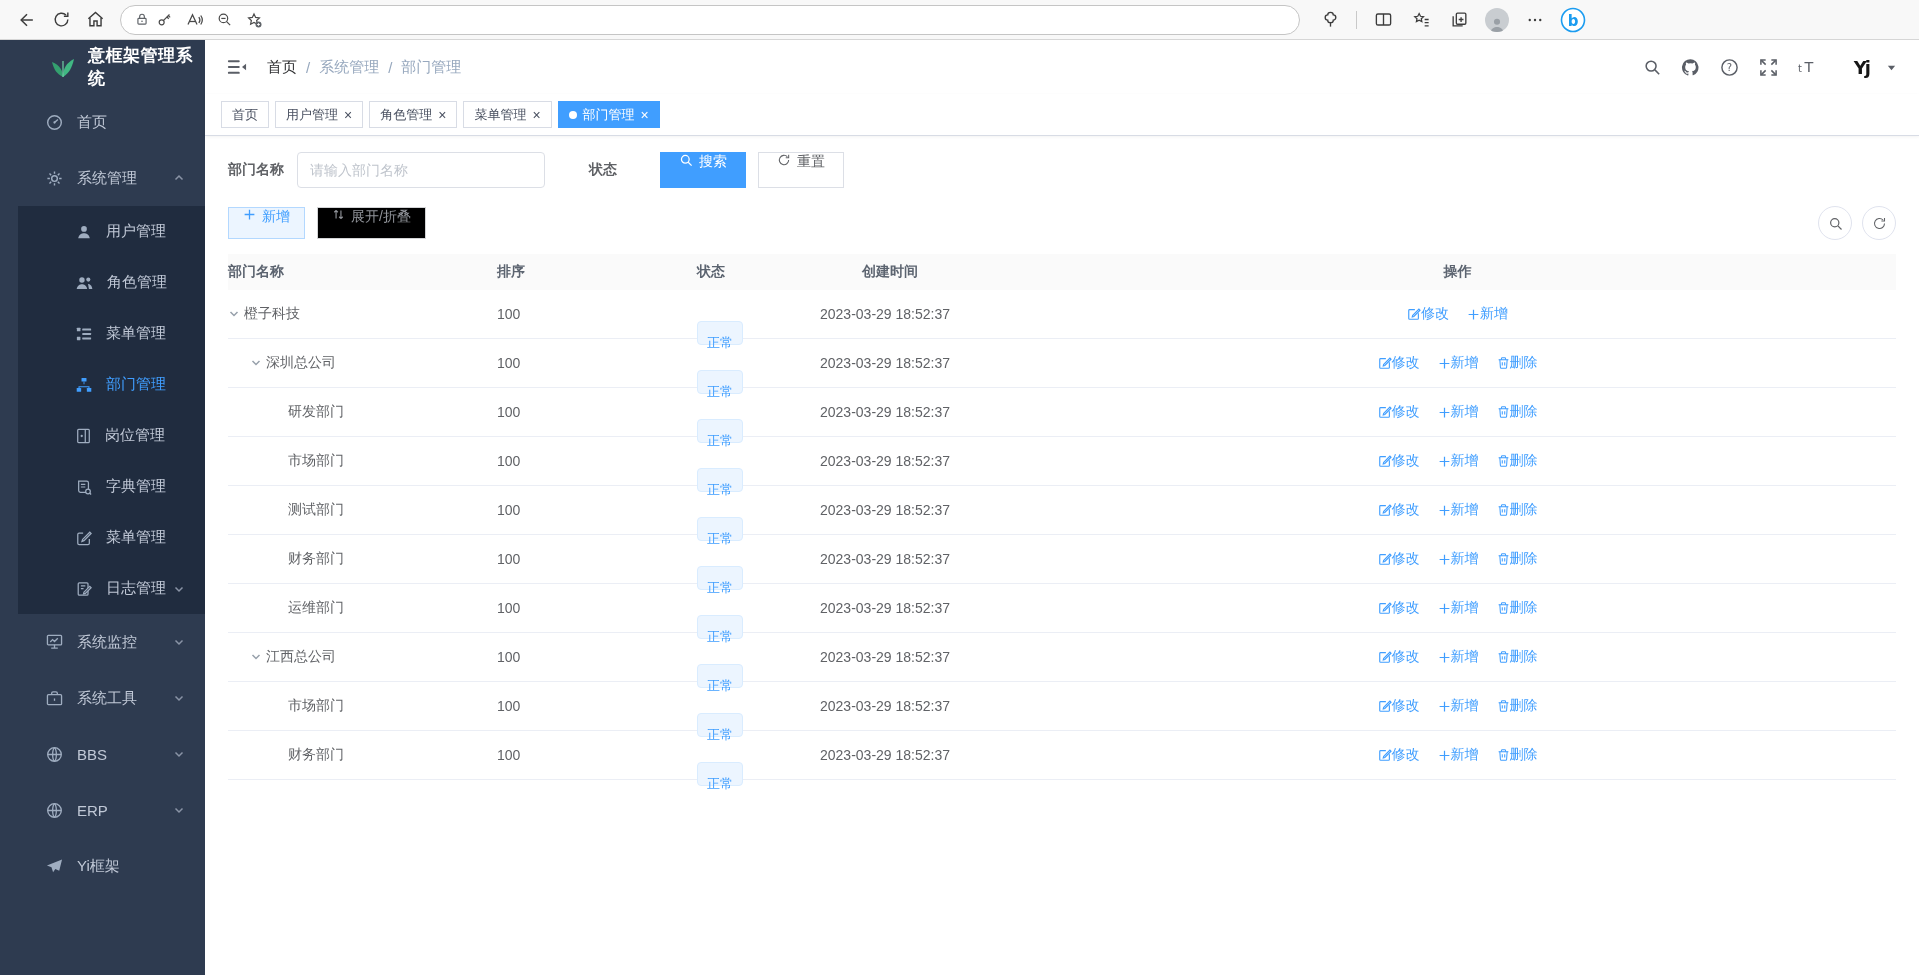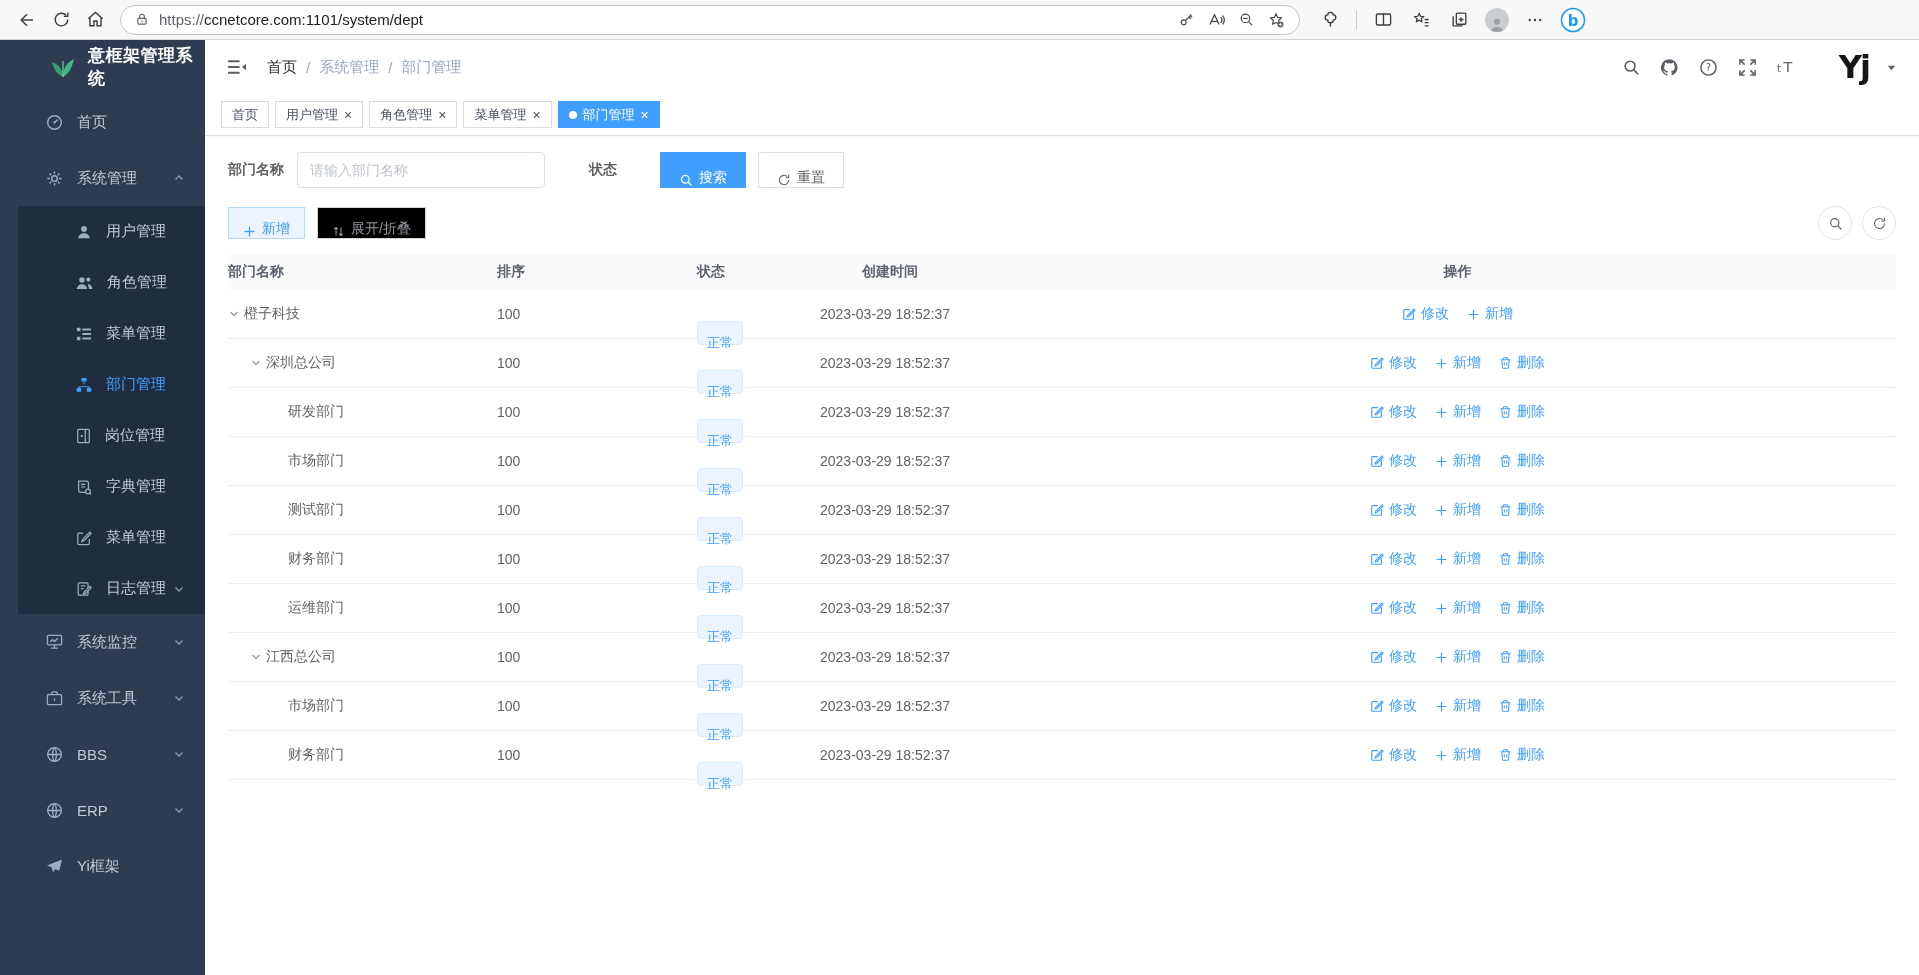--- a/index.html
+++ b/index.html
@@ -47,21 +47,21 @@
 
   .app-header { height:54px; display:flex; align-items:center; padding:0 22px; }
   .hamburger { color:#5a5e66; cursor:pointer; margin-right:20px; }
   .breadcrumb { display:flex; align-items:center; gap:9px; font-size:15px; }
   .bc-home { color:#303133; cursor:pointer; }
   .bc-sep { color:#97a8be; }
   .bc-link { color:#97a8be; cursor:pointer; }
   .header-icons { margin-left:auto; display:flex; align-items:center; gap:9px; }
   .h-icon { width:30px; height:30px; display:flex; align-items:center; justify-content:center;
     color:#5a5e66; cursor:pointer; }
-  .yi-logo { font-weight:900; font-size:32px; color:#161616; letter-spacing:-2px; margin-left:28px;
+  .yi-logo { font-weight:900; font-size:18px; color:#161616; letter-spacing:-2px; margin-left:22px;
     cursor:pointer; font-family:"DejaVu Sans",sans-serif; }
   .caret-down { color:#5a5e66; margin-left:8px; cursor:pointer; }
 
   .tabbar { height:42px; display:flex; align-items:center; gap:6px; padding:0 16px;
     border-bottom:1px solid #d8dce5; box-shadow:0 1px 3px rgba(0,0,0,.05); }
   .tab { height:27px; display:flex; align-items:center; gap:6px; padding:0 10px;
     border:1px solid #d8dce5; background:#fff; color:#495060; font-size:13px; cursor:pointer; }
   .tab .tab-close { font-size:14px; line-height:1; cursor:pointer; }
   .tab.active { background:#409eff; border-color:#409eff; color:#fff; }
   .tab.active .dot { width:8px; height:8px; background:#fff; border-radius:50%; }
@@ -72,21 +72,21 @@
   .f-label { font-size:14px; font-weight:bold; color:#606266; margin-right:13px; }
   .f-input { width:248px; height:36px; border:1px solid #dcdfe6; border-radius:4px;
     padding:0 12px; font-size:14px; color:#606266; outline:none;
     font-family:"Liberation Sans","DejaVu Sans",sans-serif; }
   .f-input::placeholder { color:#bfc4cc; }
   .gap40 { width:44px; }
   .f-select { width:210px; height:36px; border:1px solid #dcdfe6; border-radius:4px;
     display:flex; align-items:center; justify-content:space-between; padding:0 10px 0 12px;
     font-size:14px; color:#bfc4cc; cursor:pointer; }
   .f-select .chev-s { color:#c0c4cc; }
-  .btn { height:36px; border-radius:0; font-size:14px; display:inline-flex; align-items:flex-end;
+  .btn { height:36px; border-radius:0; font-size:14px; display:inline-flex; align-items:flex-start;
     gap:6px; padding:0 18px; cursor:pointer; border:1px solid transparent;
     font-family:"Liberation Sans","DejaVu Sans",sans-serif; }
   .btn-search { background:#409eff; color:#fff; margin-left:30px; }
   .btn-reset { background:#fff; color:#606266; border-color:#dcdfe6; margin-left:12px; }
 
   .toolbar { display:flex; align-items:center; margin-top:18px; }
   .btn-sm { height:32px; padding:0 14px; font-size:14px; }
   .btn-add { background:#ecf5ff; color:#409eff; border-color:#b3d8ff; }
   .btn-toggle { background:#000000; color:#909399; border-color:#d3d4d6; margin-left:12px; }
   .toolbar-right { margin-left:auto; display:flex; gap:10px; }
@@ -102,21 +102,21 @@
   .col-sort { flex:0 0 200px; }
   .col-status { flex:0 0 123px; }
   .col-created { flex:0 0 530px; }
   .thead .col-created { padding-left:42px; }
   .col-actions { flex:0 0 215px; text-align:center; display:flex; justify-content:center; align-items:center; }
   .col-fill { flex:1; }
   .tree-arrow { width:16px; display:flex; align-items:center; color:#97a0ab; cursor:pointer; flex:0 0 16px; }
   .tree-spacer { width:16px; flex:0 0 16px; }
   .badge { display:inline-block; padding:10px 9px; height:24px; line-height:22px;
     background:#ecf5ff; border:1px solid #d9ecff; color:#409eff; border-radius:4px; font-size:13px;margin-top:42px; }
-  .action-link { color:#409eff; display:inline-flex; align-items:center; gap:5px;
+  .action-link { color:#409eff; display:inline-flex; align-items:center; 
     margin:0 9px; cursor:pointer; font-size:14px; }
 </style>
 </head>
 <body>
 
 <div class="browser-bar">
   <div class="b-icon">
     <svg width="20" height="20" viewBox="0 0 24 24" fill="none" stroke="currentColor" stroke-width="1.8">
         <path d="M19 12H5"></path>
         <path d="M12 5l-7 7 7 7"></path>
@@ -135,21 +135,20 @@
       </svg>
   </div>
   <div class="url-pill">
     <span style="color:#5f6368;">
       <svg width="14" height="15" viewBox="0 0 24 24" fill="none" stroke="currentColor" stroke-width="2">
           <rect x="5" y="10" width="14" height="10" rx="1.5"></rect>
           <path d="M8 10V7a4 4 0 0 1 8 0v3"></path>
           <circle cx="12" cy="15" r="1.4" fill="currentColor" stroke="none"></circle>
         </svg>
     </span>
-    <span class="url-text"><span class="scheme">https://</span><span>ccnetcore.com:1101/system/dept</span></span>
     <span class="pill-icons">
       <span class="b-icon">
         <svg width="17" height="17" viewBox="0 0 24 24" fill="none" stroke="currentColor" stroke-width="1.7">
             <circle cx="8" cy="16" r="3.5"></circle>
             <path d="M10.7 13.3 19 5"></path>
             <path d="M15.5 8.5 18 11"></path>
             <path d="M17.5 6.5 20 9"></path>
           </svg>
       </span>
       <span class="b-icon">

